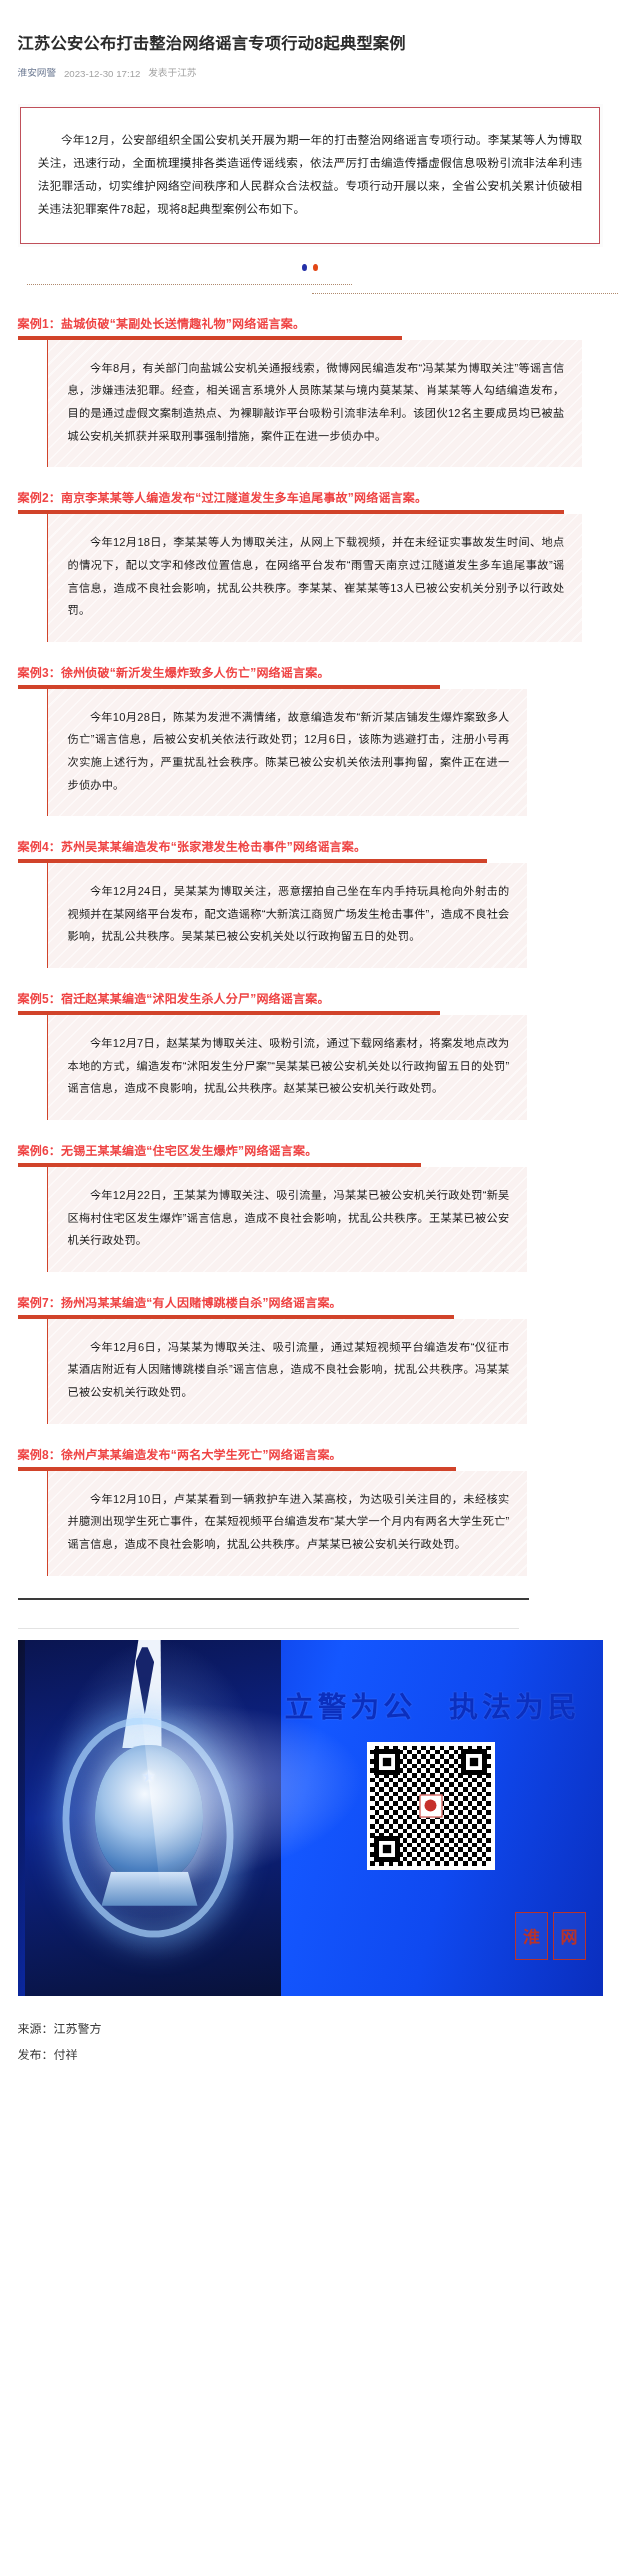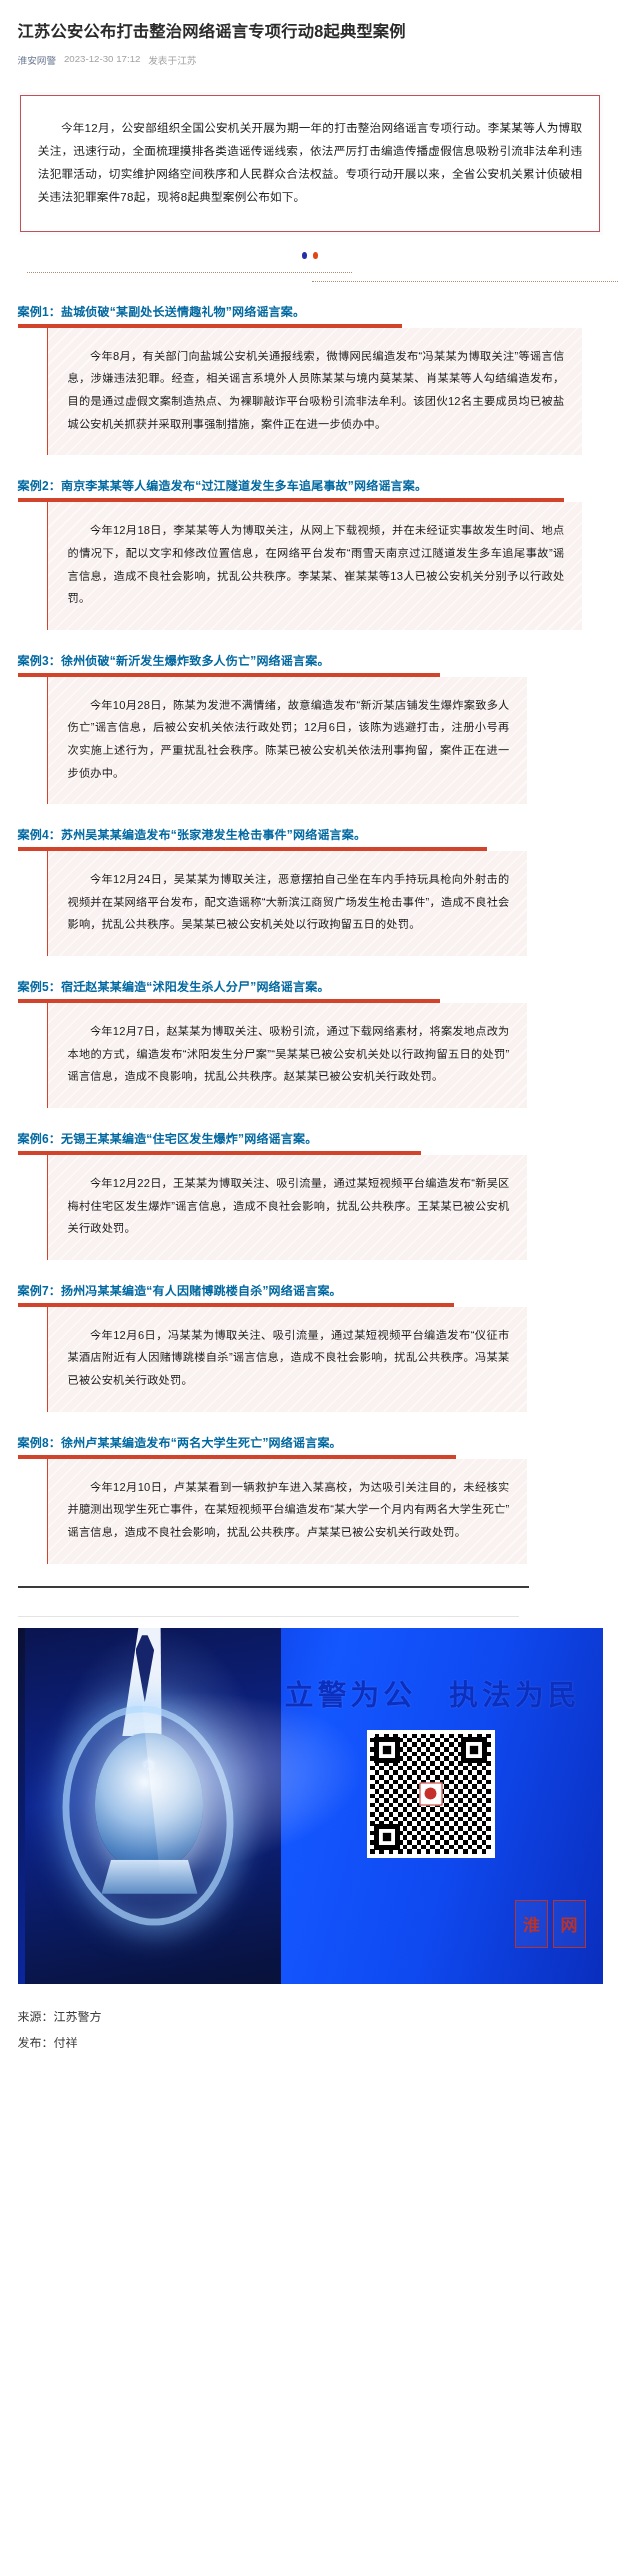--- a/index.html
+++ b/index.html
@@ -11,21 +11,21 @@
   }
   body {
     width: 620px;
     font-family: "Liberation Sans", "DejaVu Sans", sans-serif;
     color: #222;
     -webkit-font-smoothing: antialiased;
   }
 
   .page {
     width: 615px;
-    margin: 4px auto;
+    margin: 16px auto;
     padding: 4px;
     background: #fff;
     position: relative;
   }
 
   
   .header {
     padding: 12.4px 11px 0 11px;
   }
   .article-title {
@@ -34,21 +34,21 @@
     font-weight: 700;
     color: #2b2b2b;
     margin: 0 0 11px 0;
     letter-spacing: 0.2px;
   }
   .meta-row {
     font-size: 9.7px;
     color: #9a9a9a;
     margin-bottom: 6.2px;
     display: flex;
-    align-items: flex-start;
+    align-items: flex-end;
     gap: 7.7px;
   }
   .meta-account {
     color: #6e7b94;
   }
   .meta-date { color: #a3a3a3; }
   .meta-loc { color: #a3a3a3; font-family: Liberation Serif, serif; }
 
   
   .content {
@@ -104,21 +104,21 @@
   .dash-a { left: 9.3px;  width: 325px; top: 1.5px; }
   .dash-b { left: 294px; width: 318px; top: 11px; }
 
   
   .case {
     margin-bottom: 22px;
   }
   .case-title {
     font-size: 12px;
     font-weight: 700;
-    color: #0369a1;
+    color: #ef4444;
     line-height: 1.5;
     margin: 0 0 3.1px 0;
     letter-spacing: 0.2px;
     white-space: nowrap;
   }
   .case-body-wrap {
     position: relative;
   }
   .case-rule {
     height: 3.9px;
@@ -377,21 +377,21 @@
           <p>今年12月7日，赵某某为博取关注、吸粉引流，通过下载网络素材，将案发地点改为本地的方式，编造发布“沭阳发生分尸案”“吴某某已被公安机关处以行政拘留五日的处罚”谣言信息，造成不良影响，扰乱公共秩序。赵某某已被公安机关行政处罚。</p>
         </div>
       </div>
     </div>
 
     <div class="case">
       <h2 class="case-title">案例6：无锡王某某编造“住宅区发生爆炸”网络谣言案。</h2>
       <div class="case-body-wrap">
         <div class="case-rule rule-w6"></div>
         <div class="case-body narrow body-w-in">
-          <p>今年12月22日，王某某为博取关注、吸引流量，通过某短视频平台编造发布“新吴区梅村住宅区发生爆炸”谣言信息，造成不良社会影响，扰乱公共秩序。王某某已被公安机关行政处罚。</p>
+          <p>今年12月22日，王某某为博取关注、吸引流量，冯某某已被公安机关行政处罚“新吴区梅村住宅区发生爆炸”谣言信息，造成不良社会影响，扰乱公共秩序。王某某已被公安机关行政处罚。</p>
         </div>
       </div>
     </div>
 
     <div class="case">
       <h2 class="case-title">案例7：扬州冯某某编造“有人因赌博跳楼自杀”网络谣言案。</h2>
       <div class="case-body-wrap">
         <div class="case-rule rule-w7"></div>
         <div class="case-body narrow body-w-in">
           <p>今年12月6日，冯某某为博取关注、吸引流量，通过某短视频平台编造发布“仪征市某酒店附近有人因赌博跳楼自杀”谣言信息，造成不良社会影响，扰乱公共秩序。冯某某已被公安机关行政处罚。</p>

